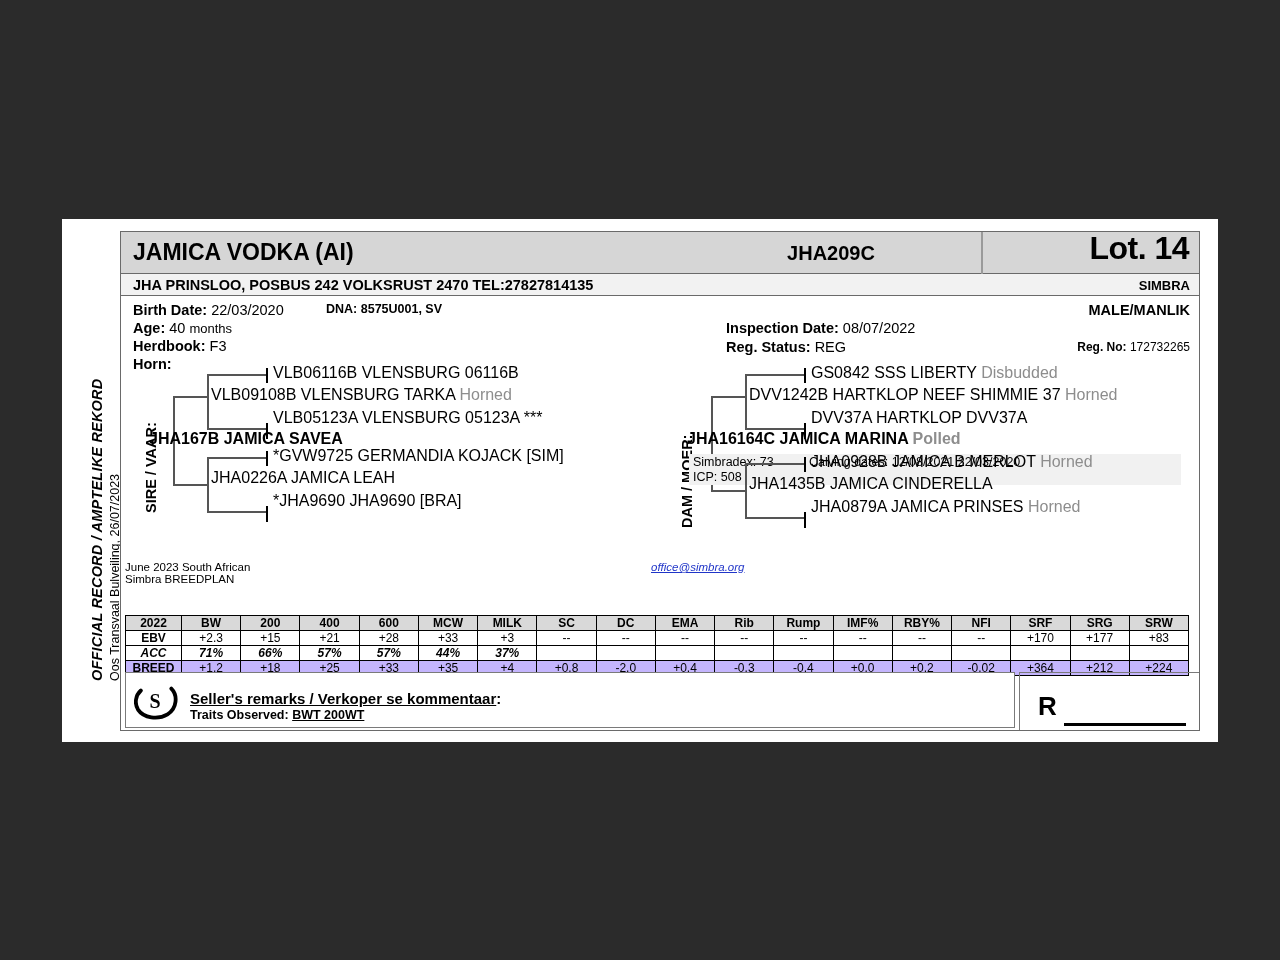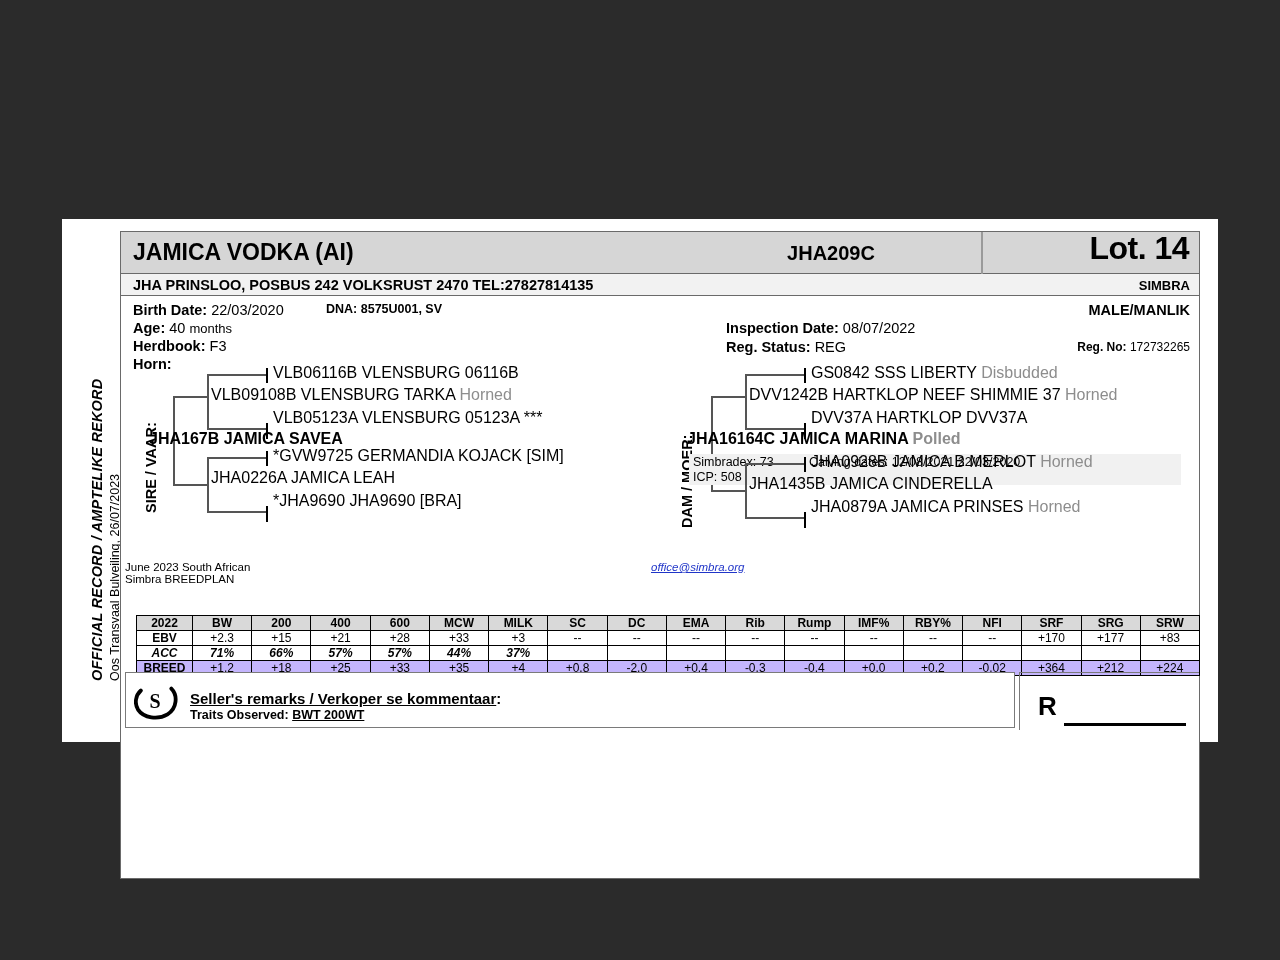--- a/index.html
+++ b/index.html
@@ -39,21 +39,21 @@
   }
   #vsub {
     left: 46px; top: 462px;
     font-size: 12.5px;
   }
 
   
   #card {
     position: absolute;
     left: 58px; top: 12px;
-    width: 1080px; height: 648px;
+    width: 1080px; height: 500px;
     border: 1.5px solid #6a6a6a;
     background: #fff;
   }
 
   
   #titlerow {
     position: relative;
     height: 42px;
     background: #d6d6d6;
     border-bottom: 1.5px solid #6a6a6a;
@@ -155,21 +155,21 @@
   #bp2 { top: 10px; }
   #email {
     position: absolute; left: 530px; top: -2px;
     font-size: 11.5px; font-style: italic;
     color: #2035c8; text-decoration: underline;
   }
 
   
   #ebvtable {
     position: absolute;
-    left: 15px; top: 383px;
+    left: 4px; top: 383px;
     width: 1064px;
     border-collapse: collapse;
     table-layout: fixed;
   }
   #ebvtable td {
     border: 1px solid #000;
     height: 14px;
     text-align: center;
     font-size: 12px;
     padding: 0;

